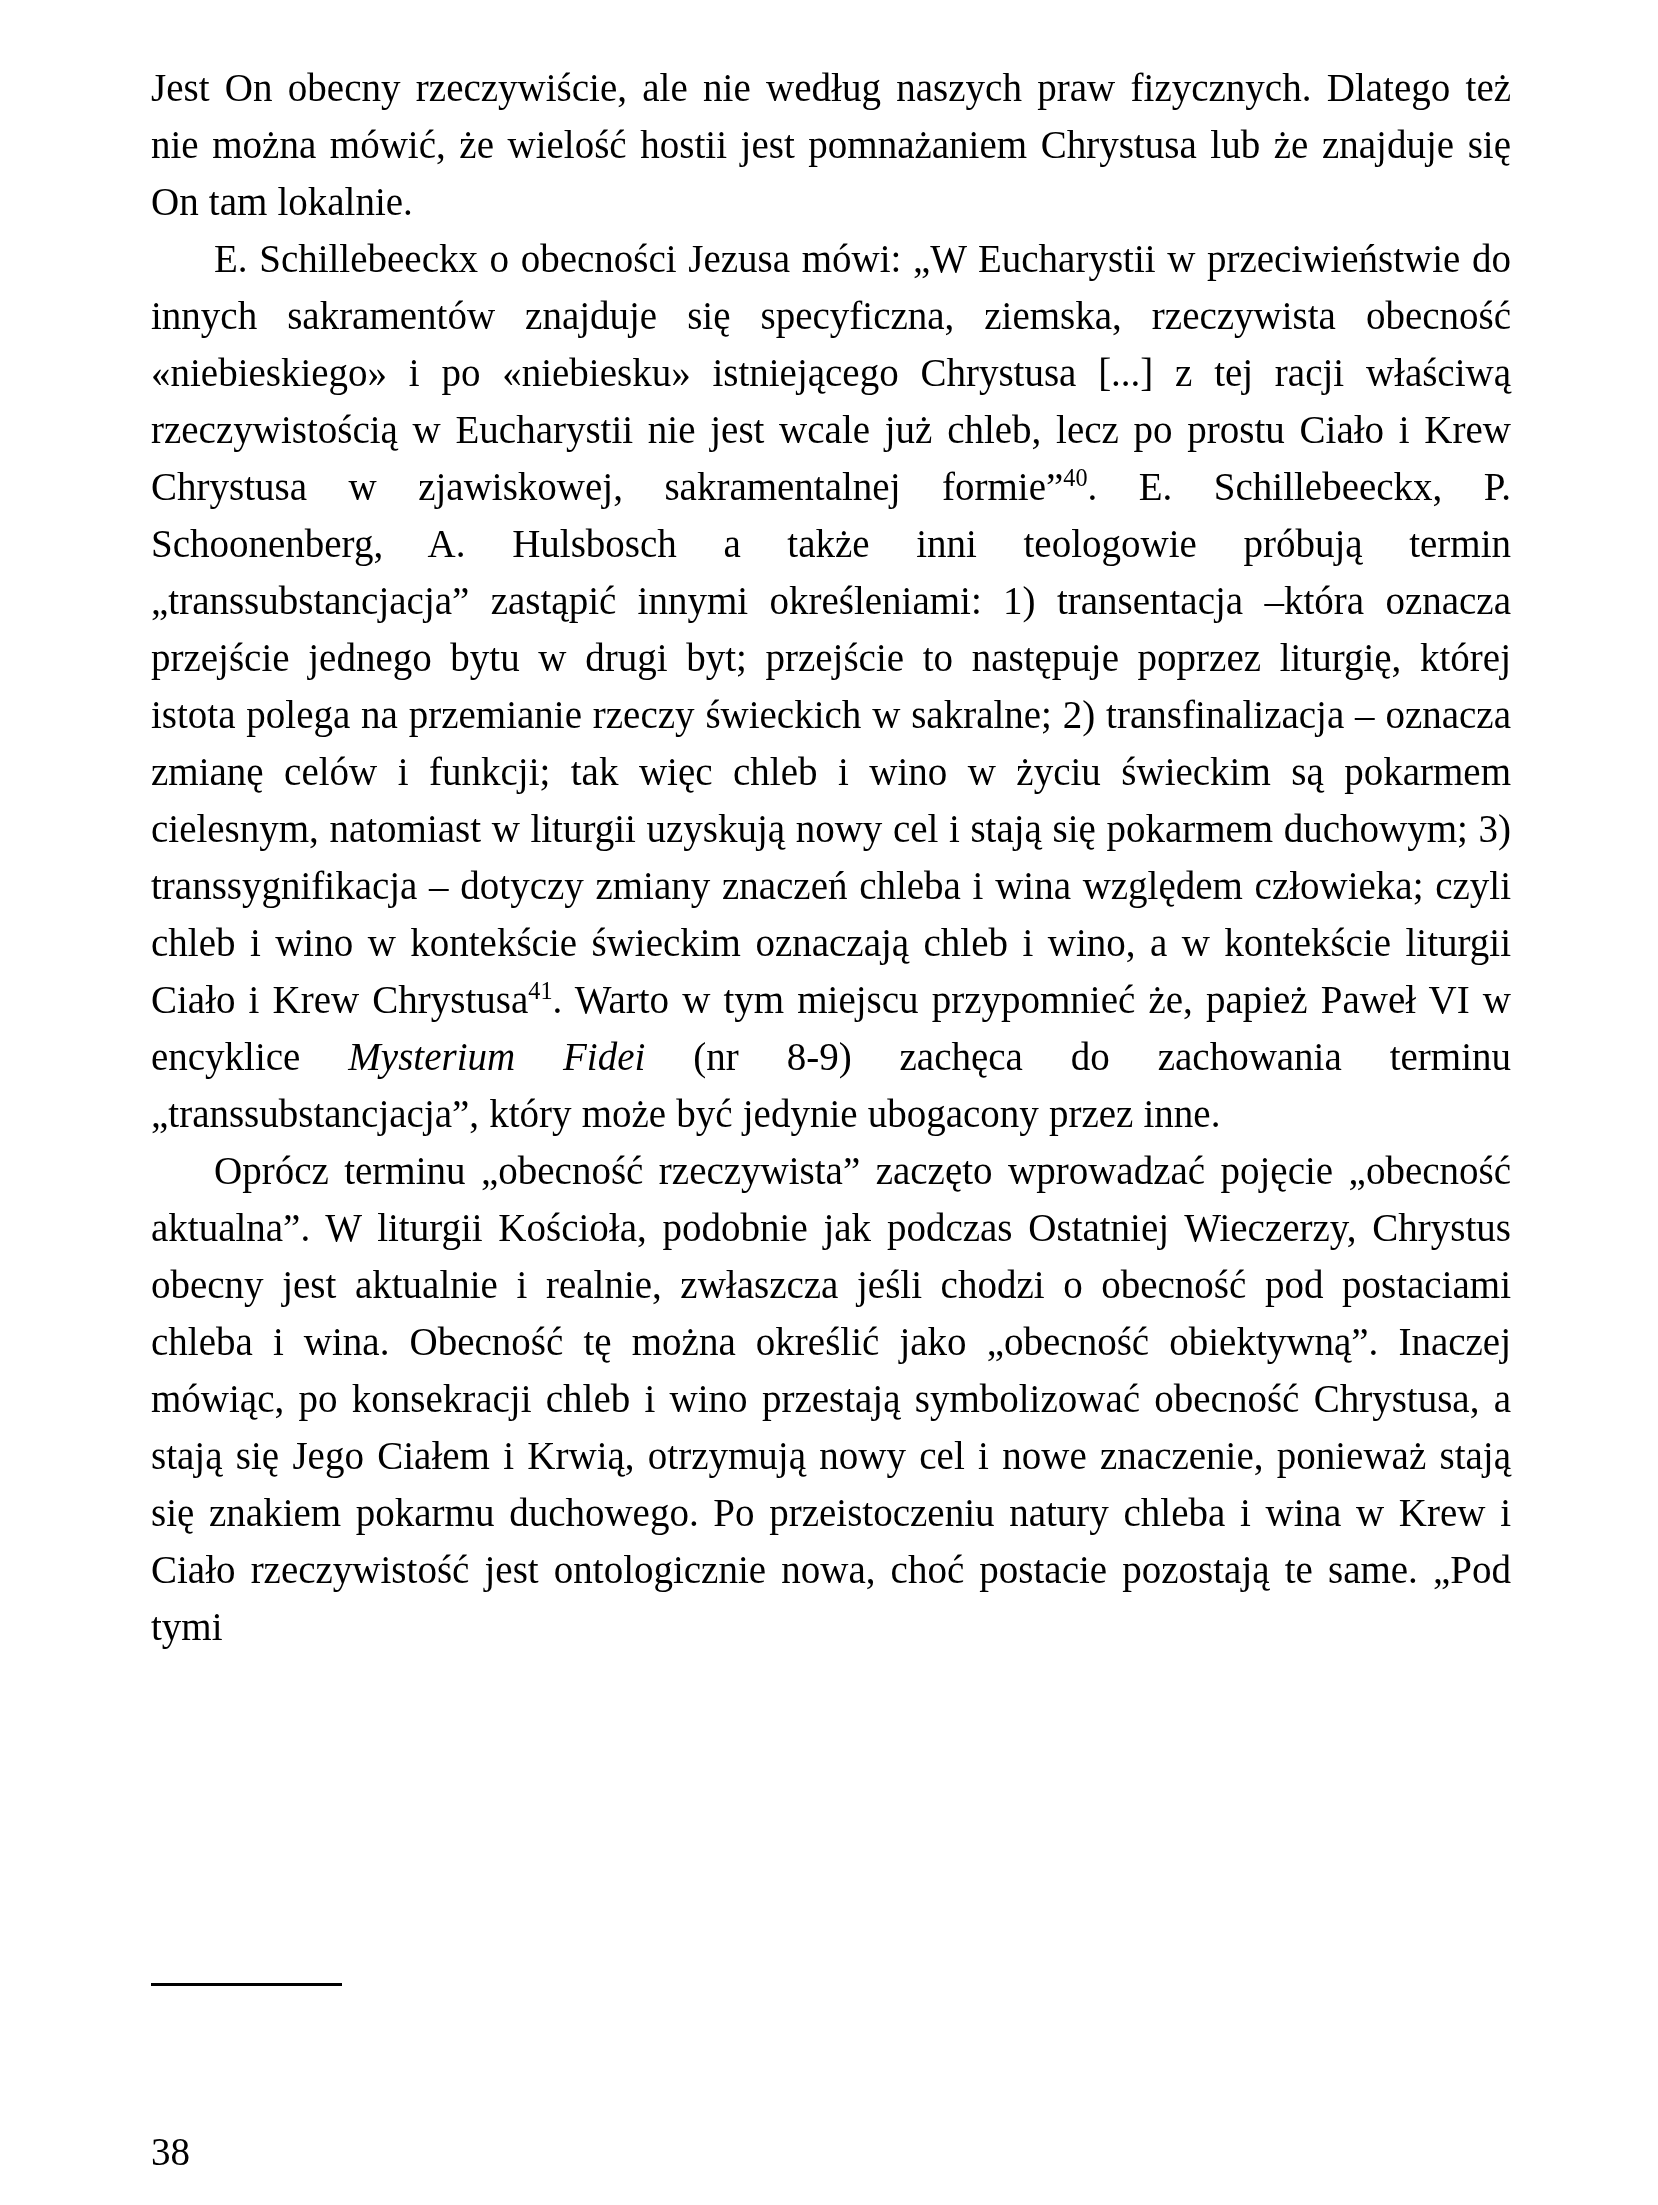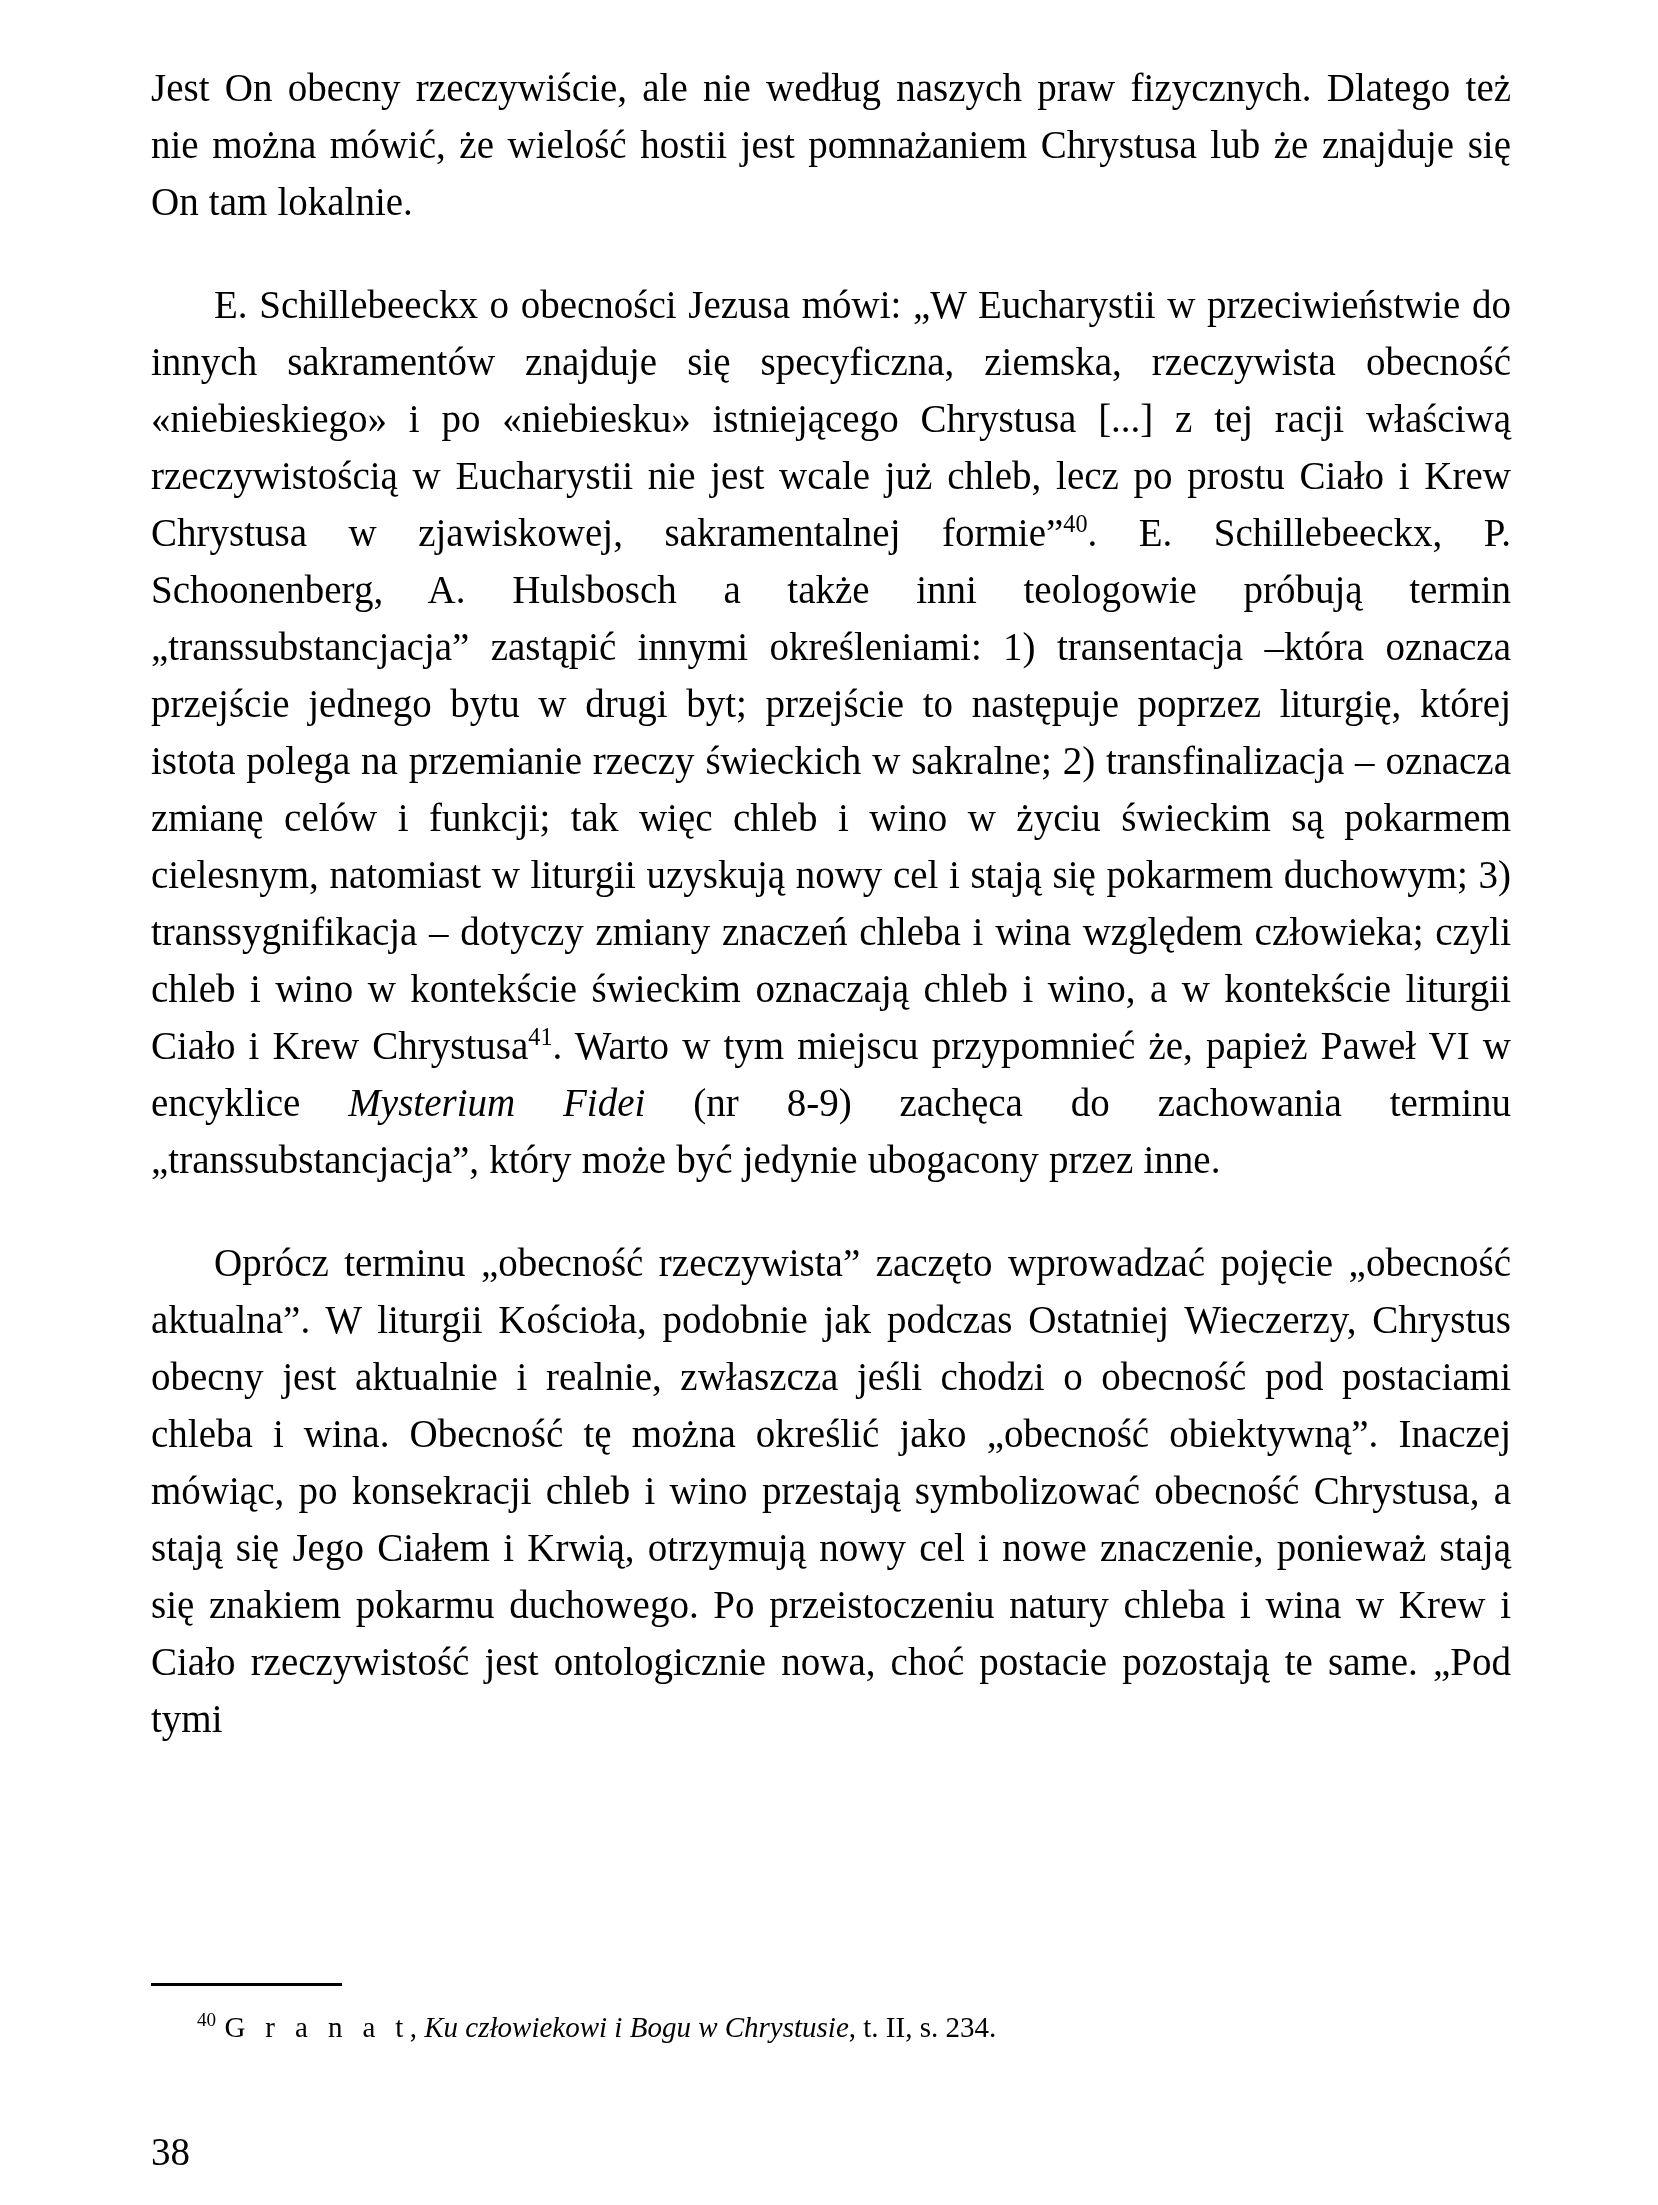--- a/index.html
+++ b/index.html
@@ -33,21 +33,20 @@
     font-size: 39px;
     line-height: 57px;
     text-align: justify;
     text-justify: inter-word;
     -webkit-hyphens: none;
     hyphens: none;
     word-spacing: 0.01em;
   }
   p.body-par.indent {
     text-indent: 63px;
-    margin-top: 46px;
   }
   
   sup.fn {
     font-size: 0.62em;
     vertical-align: super;
     line-height: 0;
   }
   em.title {
     font-style: italic;
   }
@@ -101,21 +100,20 @@
     <p class="body-par indent"><span>E. Schillebeeckx o obecności Jezusa mówi: „W Eucharystii w przeciwieństwie do innych sakramentów znajduje się specyficzna, ziemska, rzeczywista obecność «niebieskiego» i po «niebiesku» istniejącego Chrystusa [...] z tej racji właściwą rzeczywistością w Eucharystii nie jest wcale już chleb, lecz po prostu Ciało i Krew Chrystusa w zjawiskowej, sakramentalnej formie”</span><sup class="fn">40</sup><span>. E. Schillebeeckx, P. Schoonenberg, A. Hulsbosch a także inni teologowie próbują termin „transsubstancjacja” zastąpić innymi określeniami: 1) transentacja –która oznacza przejście jednego bytu w drugi byt; przejście to następuje poprzez liturgię, której istota polega na przemianie rzeczy świeckich w sakralne; 2) transfinalizacja – oznacza zmianę celów i funkcji; tak więc chleb i wino w życiu świeckim są pokarmem cielesnym, natomiast w liturgii uzyskują nowy cel i stają się pokarmem duchowym; 3) transsygnifikacja – dotyczy zmiany znaczeń chleba i wina względem człowieka; czyli chleb i wino w kontekście świeckim oznaczają chleb i wino, a w kontekście liturgii Ciało i Krew Chrystusa</span><sup class="fn">41</sup><span>. Warto w tym miejscu przypomnieć że, papież Paweł VI w encyklice </span><em class="title">Mysterium Fidei</em><span> (nr 8-9) zachęca do zachowania terminu „transsubstancjacja”, który może być jedynie ubogacony przez inne.</span></p>
 
     <p class="body-par indent">Oprócz terminu „obecność rzeczywista” zaczęto wprowadzać pojęcie „obecność aktualna”. W liturgii Kościoła, podobnie jak podczas Ostatniej Wieczerzy, Chrystus obecny jest aktualnie i realnie, zwłaszcza jeśli chodzi o obecność pod postaciami chleba i wina. Obecność tę można określić jako „obecność obiektywną”. Inaczej mówiąc, po konsekracji chleb i wino przestają symbolizować obecność Chrystusa, a stają się Jego Ciałem i Krwią, otrzymują nowy cel i nowe znaczenie, ponieważ stają się znakiem pokarmu duchowego. Po przeistoczeniu natury chleba i wina w Krew i Ciało rzeczywistość jest ontologicznie nowa, choć postacie pozostają te same. „Pod tymi</p>
 
   </div>
 
   <div class="rule"></div>
 
   <div class="footnotes">
 
-    <p class="footnote"><sup class="fnnum">40</sup><span class="spaced">G r a n a t</span><span>, </span><em class="title">Ku człowiekowi i Bogu w Chrystusie</em><span>, t. II, s. 234.</span></p>
 
 
   </div>
 
   <div class="pagenum">38</div>
 
 </div>
 
 
 </body></html>

